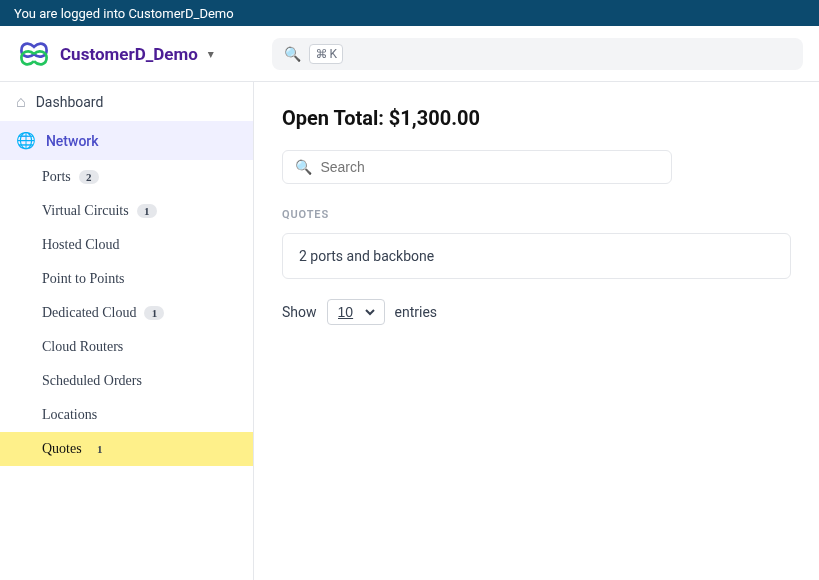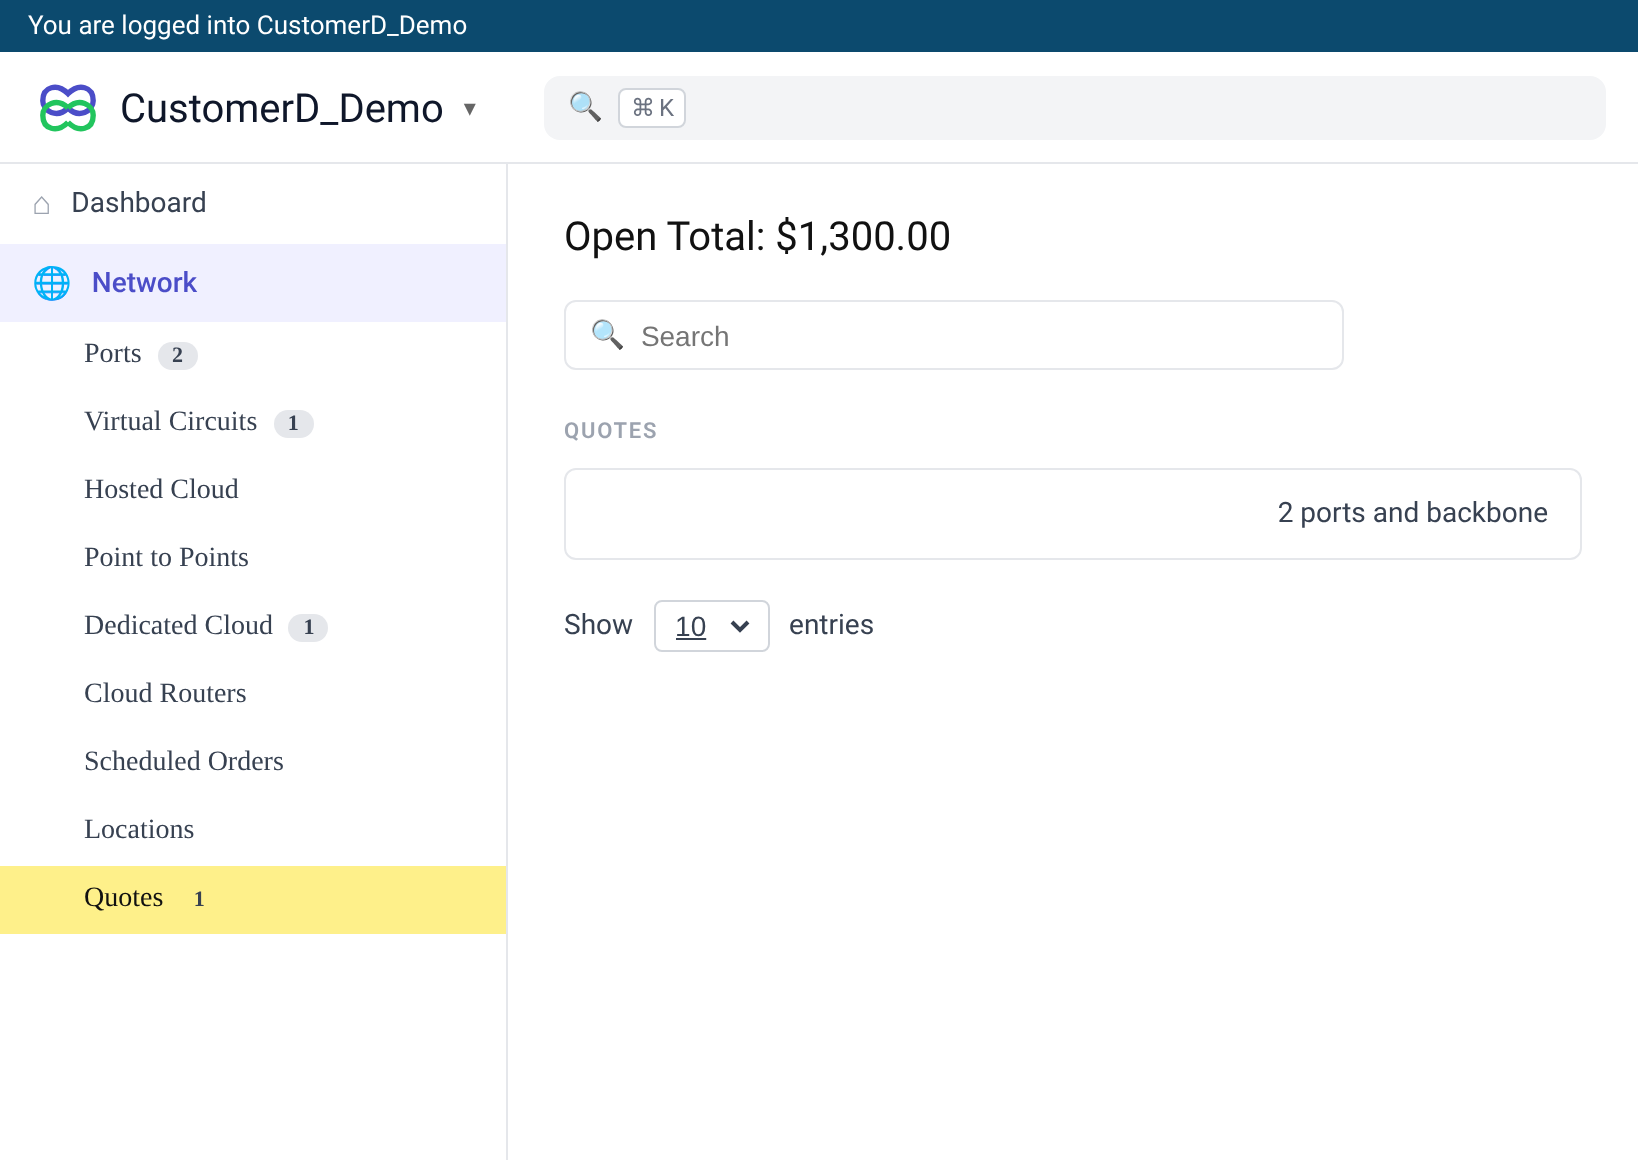--- a/index.html
+++ b/index.html
@@ -30,23 +30,23 @@
       align-items: center;
       gap: 8px;
       width: 240px;
       cursor: pointer;
     }
     .logo-icon {
       width: 36px;
       height: 36px;
     }
     .logo-text {
-      font-size: 20px;
-      font-weight: 400;
-      color: #0f172a;
+      font-size: 17px;
+      font-weight: 700;
+      color: #4c1d95;
     }
     .chevron-icon {
       color: #666;
       font-size: 12px;
       margin-left: 2px;
     }
     .header-search {
       display: flex;
       align-items: center;
       gap: 8px;
@@ -137,21 +137,21 @@
     }
 
     
     .main-content {
       flex: 1;
       padding: 24px 28px;
       overflow-y: auto;
     }
     .open-total {
       font-size: 20px;
-      font-weight: 400;
+      font-weight: 700;
       color: #111;
       margin-bottom: 20px;
     }
     .search-bar {
       display: flex;
       align-items: center;
       gap: 8px;
       border: 1px solid #e5e7eb;
       border-radius: 6px;
       padding: 8px 12px;
@@ -179,21 +179,20 @@
       margin-bottom: 12px;
     }
     .quote-card {
       border: 1px solid #e5e7eb;
       border-radius: 6px;
       padding: 14px 16px;
       color: #374151;
       font-size: 14px;
       margin-bottom: 20px;
       width: 100%;
-      text-align: right;
     }
     .show-entries {
       display: flex;
       align-items: center;
       gap: 10px;
       color: #374151;
       font-size: 14px;
       margin-top: 4px;
     }
     .entries-select {

